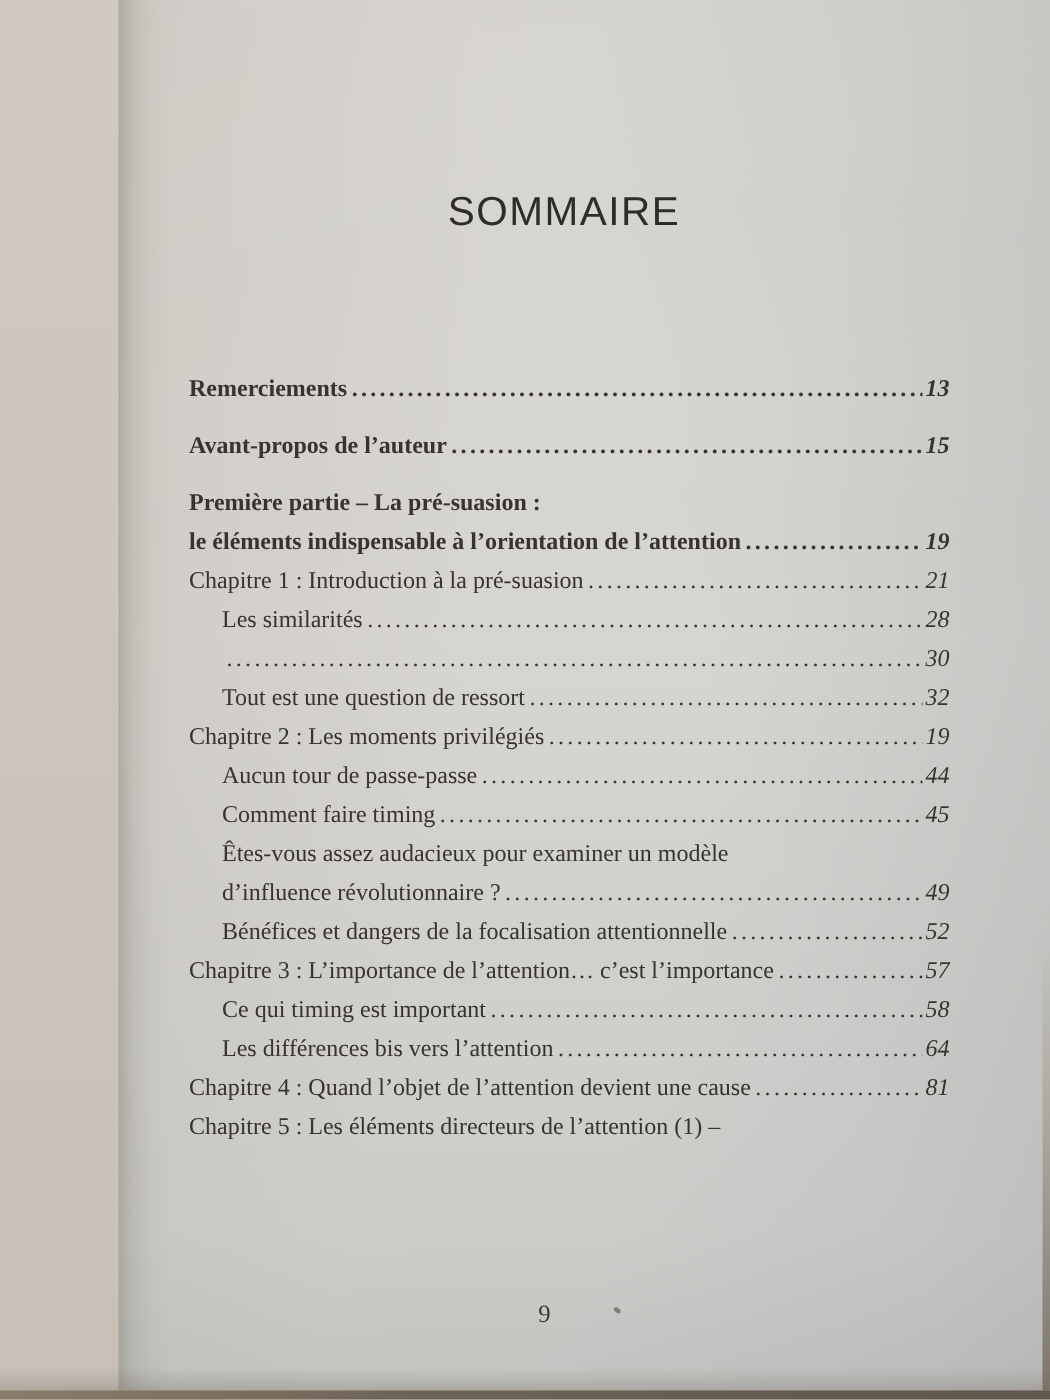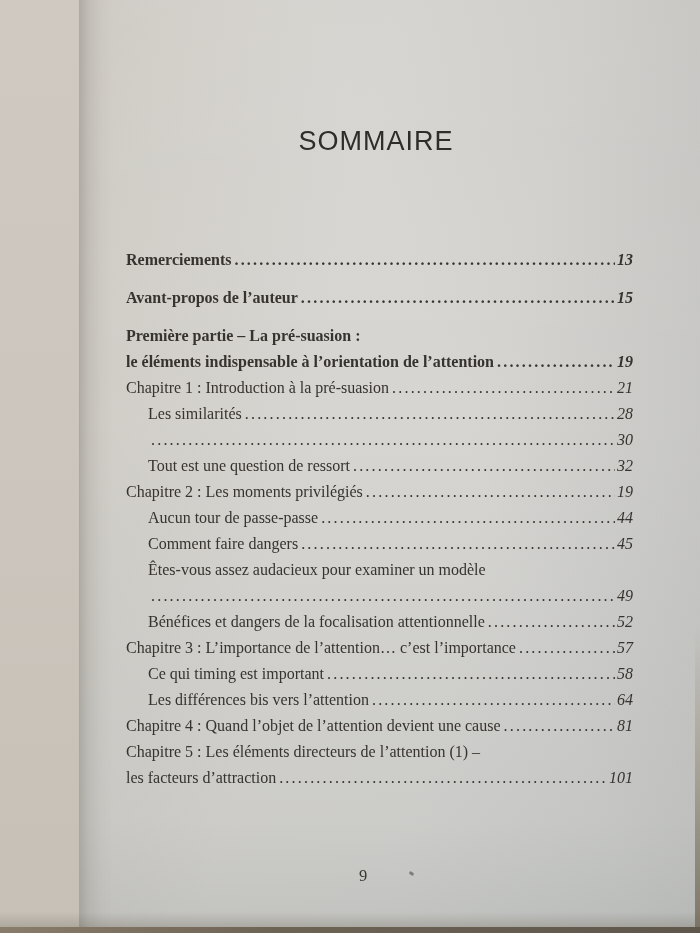--- a/index.html
+++ b/index.html
@@ -135,30 +135,31 @@
       <span class="num">19</span>
     </div>
 
     <div class="row ind">
       <span class="txt">Aucun tour de passe-passe</span>
       <span class="dots"></span>
       <span class="num">44</span>
     </div>
 
     <div class="row ind">
-      <span class="txt">Comment faire dangers</span>
+      <span class="txt">Comment faire timing</span>
       <span class="dots"></span>
       <span class="num">45</span>
     </div>
 
     <div class="row ind">
       <span class="txt">Êtes-vous assez audacieux pour examiner un modèle</span>
     </div>
 
     <div class="row ind">
+      <span class="txt">d’influence révolutionnaire ?</span>
       <span class="dots"></span>
       <span class="num">49</span>
     </div>
 
     <div class="row ind">
       <span class="txt">Bénéfices et dangers de la focalisation attentionnelle</span>
       <span class="dots"></span>
       <span class="num">52</span>
     </div>
 
@@ -183,25 +184,20 @@
     <div class="row">
       <span class="txt">Chapitre 4 : Quand l’objet de l’attention devient une cause</span>
       <span class="dots"></span>
       <span class="num">81</span>
     </div>
 
     <div class="row">
       <span class="txt">Chapitre 5 : Les éléments directeurs de l’attention (1) –</span>
     </div>
 
-    <div class="row">
-      <span class="txt">les facteurs d’attraction</span>
-      <span class="dots"></span>
-      <span class="num">101</span>
-    </div>
 
   </div>
 
   <div class="folio">9</div>
   <div class="speck"></div>
 
   <div class="bottom-shade"></div>
   <div class="bottom-edge"></div>
   <div class="right-edge"></div>
 </div>

